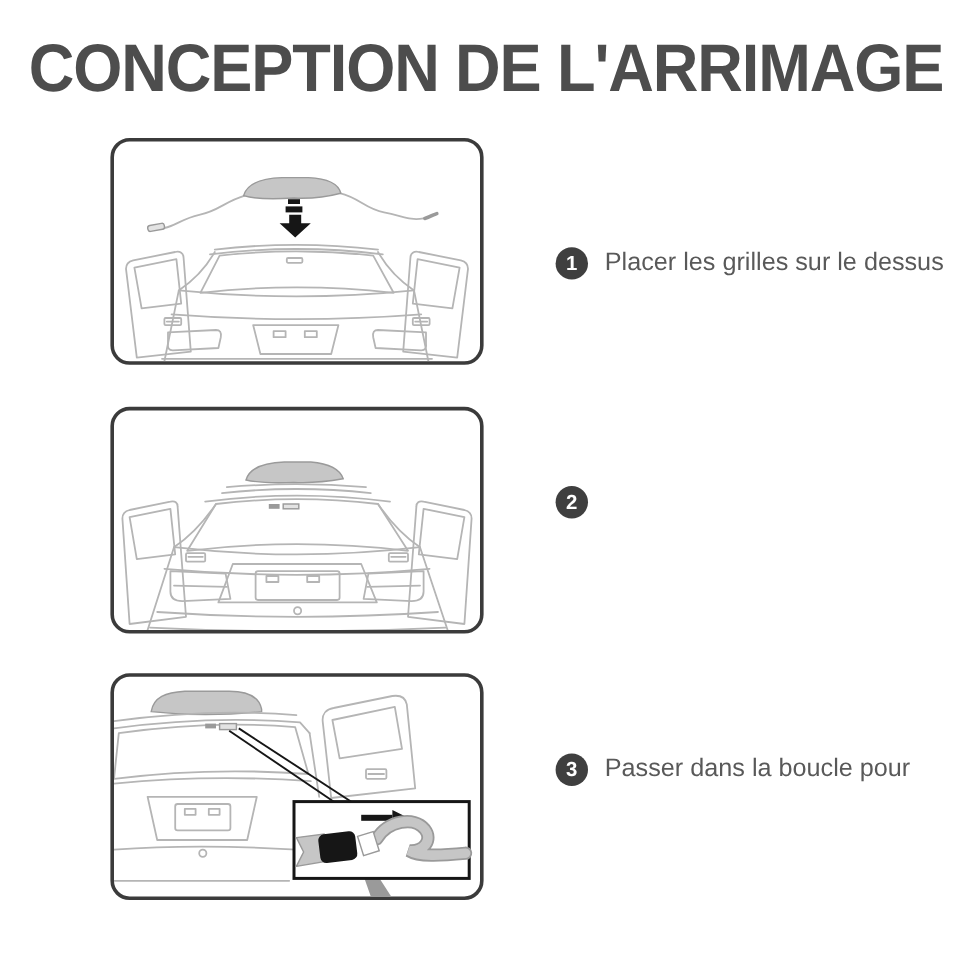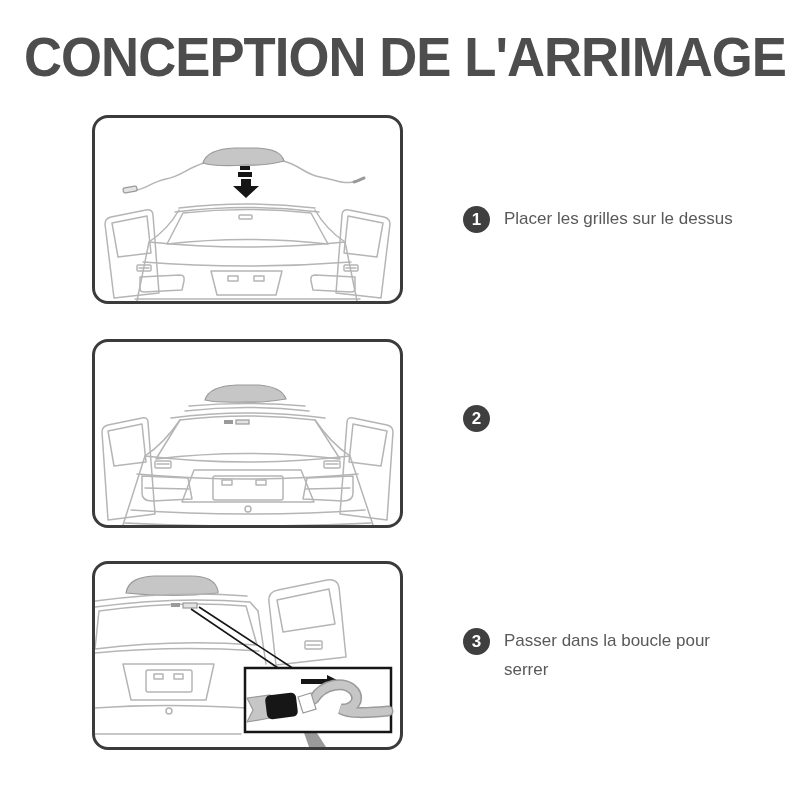--- a/index.html
+++ b/index.html
@@ -38,21 +38,21 @@
   .panel svg{display:block;width:100%;height:100%}
 
   .step{position:absolute;left:463px;display:flex;gap:14px;align-items:flex-start}
   .s1{top:205px}.s2{top:404px}.s3{top:627px}
   .badge{
     flex:0 0 auto;width:27px;height:27px;border-radius:50%;
     background:var(--badge-bg);color:var(--badge-text);
     font-size:17px;font-weight:700;line-height:27px;text-align:center;
     margin-top:1px;
   }
-  .txt{font-size:17px;line-height:28.5px;color:var(--step-text);max-width:290px}
+  .txt{font-size:21px;line-height:28.5px;color:var(--step-text);max-width:290px}
   .ln{display:block;white-space:nowrap}
 
   
   .line{fill:none;stroke:var(--line-art);stroke-width:1.5;stroke-linejoin:round;stroke-linecap:round}
   .pad{fill:var(--pad-fill);stroke:var(--line-art-dark);stroke-width:1.2}
   .ink{fill:var(--ink);stroke:none}
   .leader{fill:none;stroke:var(--ink);stroke-width:1.6}
   .buckle{fill:#e3e3e3;stroke:var(--line-art-dark);stroke-width:1.2}
   .strap{fill:var(--pad-fill);stroke:var(--line-art-dark);stroke-width:1.2}
   .greyfill{fill:var(--line-art-dark);stroke:none}
@@ -205,17 +205,16 @@
   </div>
 
   <div class="step s2">
     <span class="badge">2</span>
   </div>
 
   <div class="step s3">
     <span class="badge">3</span>
     <span class="txt">
       <span class="ln">Passer dans la boucle pour</span>
-      <span class="ln">serrer</span>
     </span>
   </div>
 
 </div>
 
 </body></html>

